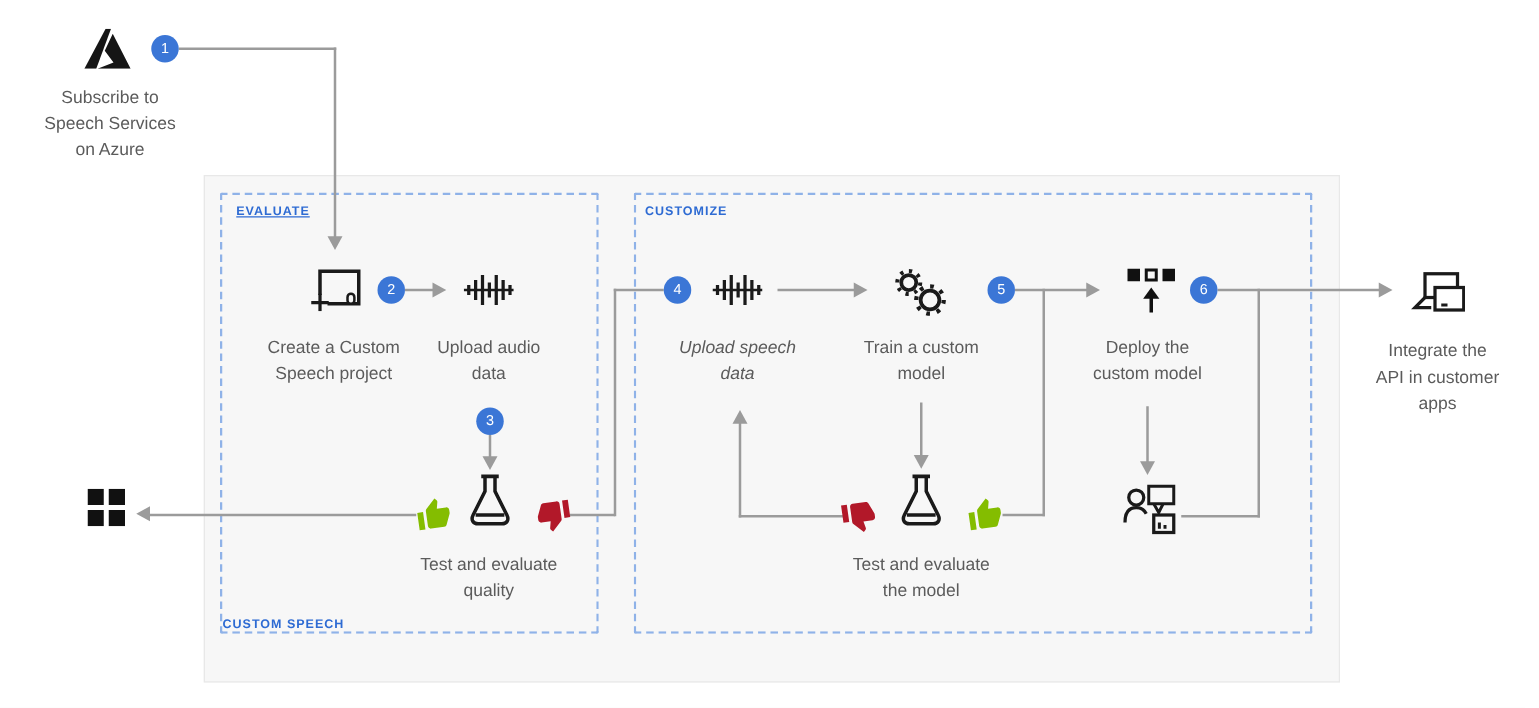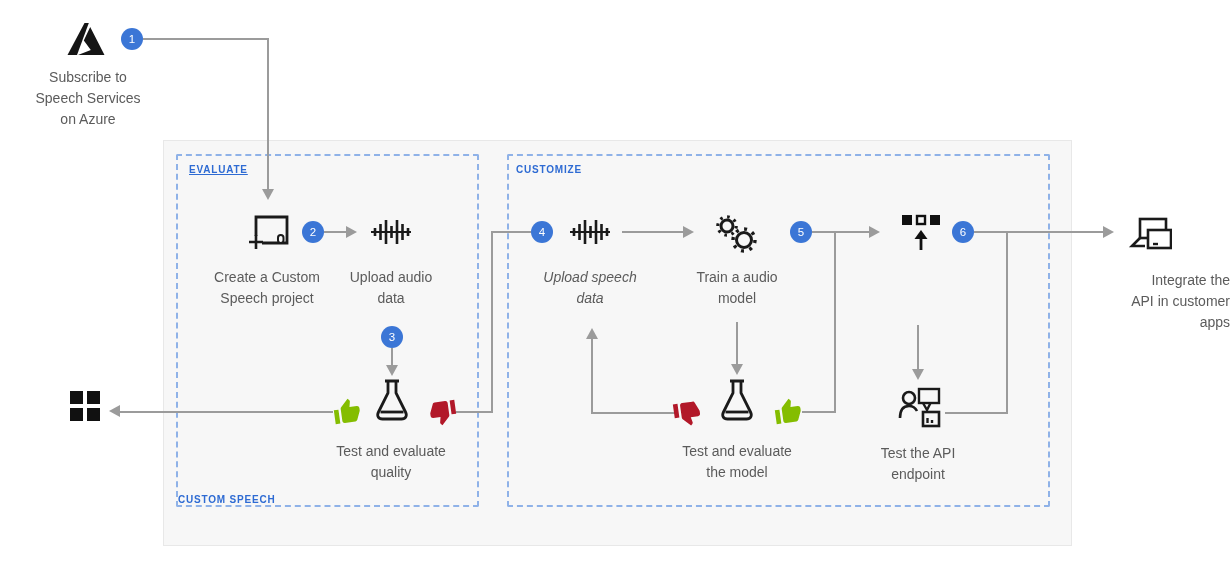--- a/index.html
+++ b/index.html
@@ -223,23 +223,23 @@
 Speech Services
 on Azure</div>
   <div class="lbl" style="left:267px;top:267px;">Create a Custom
 Speech project</div>
   <div class="lbl" style="left:391px;top:267px;">Upload audio
 data</div>
   <div class="lbl" style="left:391px;top:441px;">Test and evaluate
 quality</div>
   <div class="lbl" style="left:590px;top:267px;font-style:italic;">Upload speech
 data</div>
-  <div class="lbl" style="left:737px;top:267px;">Train a audio
+  <div class="lbl" style="left:737px;top:267px;">Train a custom
 model</div>
   <div class="lbl" style="left:737px;top:441px;">Test and evaluate
 the model</div>
-  <div class="lbl" style="left:918px;top:443px;">Test the API
-endpoint</div>
-  <div class="lbl" style="left:1150px;top:270px;text-align:right;">Integrate the
+  <div class="lbl" style="left:918px;top:267px;">Deploy the
+custom model</div>
+  <div class="lbl" style="left:1150px;top:270px;">Integrate the
 API in customer
 apps</div>
 
 </div>
 
 </body></html>

